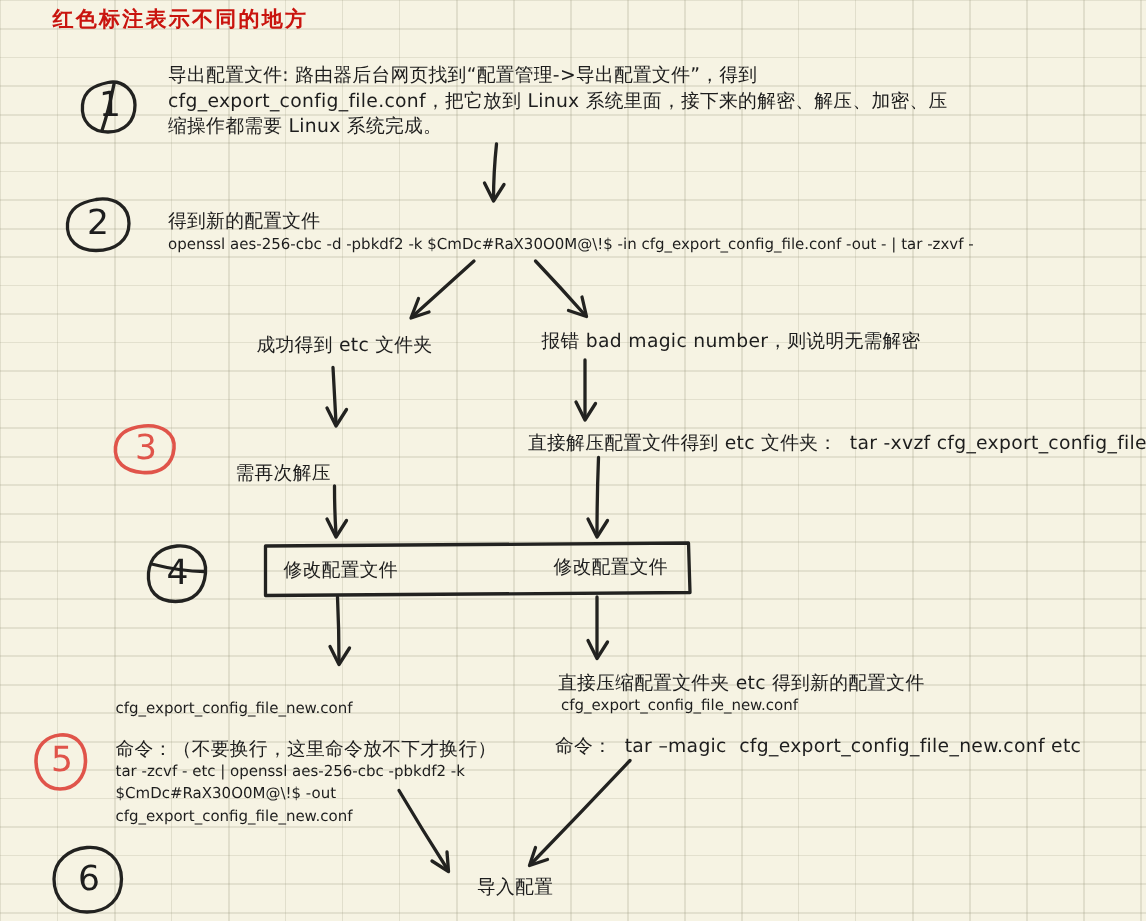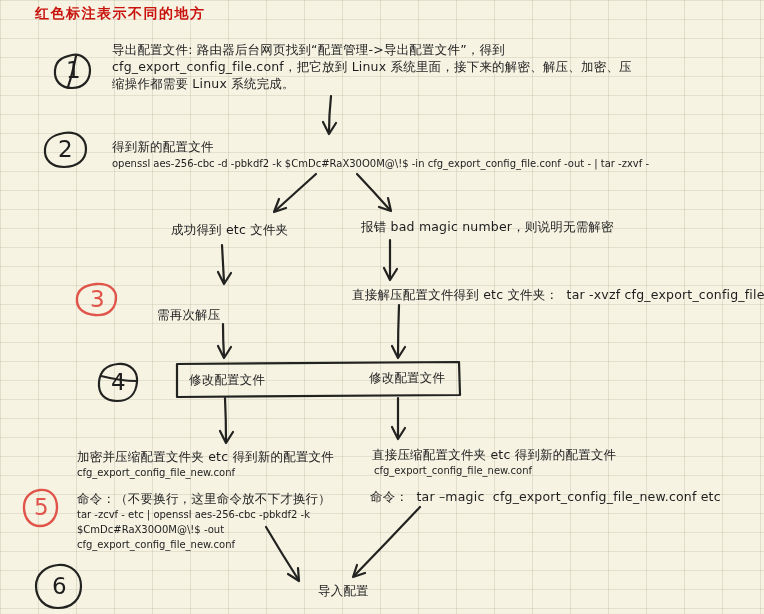--- a/index.html
+++ b/index.html
@@ -118,21 +118,20 @@
 
   <div class="t" style="left:171px; top:222px;">成功得到 etc 文件夹</div>
   <div class="t" style="left:361px; top:219px;">报错 bad magic number，则说明无需解密</div>
 
   <div class="t" style="left:157px; top:307px;">需再次解压</div>
   <div class="t" style="left:352px; top:287px;">直接解压配置文件得到 etc 文件夹：  tar -xvzf cfg_export_config_file.conf</div>
 
   <div class="t" style="left:189px; top:372px;">修改配置文件</div>
   <div class="t" style="left:369px; top:370px;">修改配置文件</div>
 
-  <div class="t" style="left:77px; top:449px;">加密并压缩配置文件夹 etc 得到新的配置文件</div>
   <div class="t cmd" style="left:77px; top:465px;">cfg_export_config_file_new.conf</div>
   <div class="t" style="left:77px; top:491px;">命令：（不要换行，这里命令放不下才换行）</div>
   <div class="t cmd" style="left:77px; top:507px;">tar -zcvf - etc | openssl aes-256-cbc -pbkdf2 -k</div>
   <div class="t cmd" style="left:77px; top:522px;">$CmDc#RaX30O0M@\!$ -out</div>
   <div class="t cmd" style="left:77px; top:537px;">cfg_export_config_file_new.conf</div>
 
   <div class="t" style="left:372px; top:447px;">直接压缩配置文件夹 etc 得到新的配置文件</div>
   <div class="t cmd" style="left:374px; top:463px;">cfg_export_config_file_new.conf</div>
   <div class="t" style="left:370px; top:489px;">命令：  tar –magic  cfg_export_config_file_new.conf etc</div>
 

